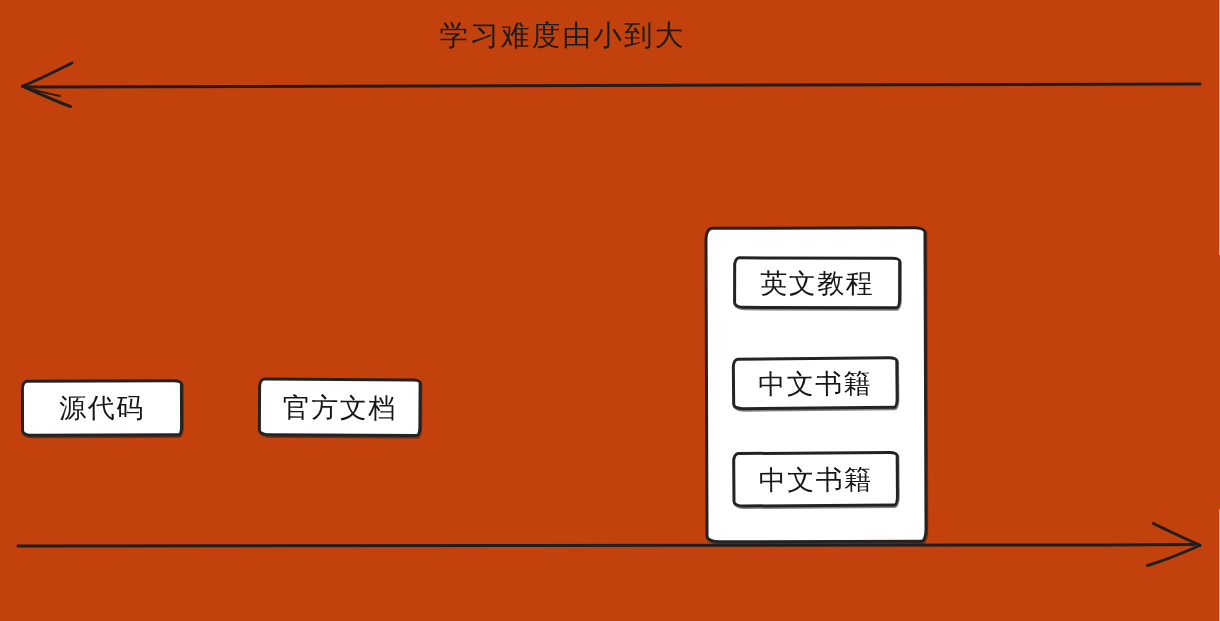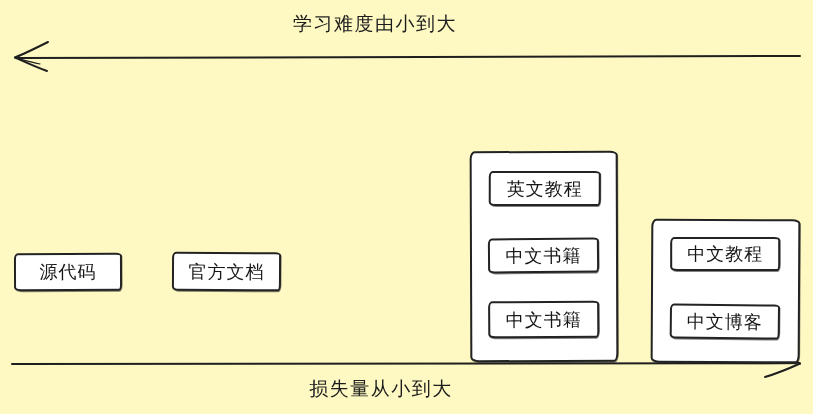--- a/index.html
+++ b/index.html
@@ -4,21 +4,21 @@
 <style>
   html, body {
     margin: 0;
     padding: 0;
     background: #ffffff;
   }
   .canvas {
     position: relative;
     width: 813px;
     height: 414px;
-    background: #fef9c3;
+    background: #c2410c;
     font-family: "Liberation Sans", "DejaVu Sans", sans-serif;
     color: #1a1a1a;
     overflow: hidden;
   }
   .axis-label {
     position: absolute;
     font-size: 19px;
     letter-spacing: 1.5px;
     color: #1c1c1c;
     white-space: nowrap;
@@ -118,24 +118,15 @@
       <span>英文教程</span>
     </div>
     <div class="box n-enblog tilt-a">
       <span>中文书籍</span>
     </div>
     <div class="box n-cnbook tilt-c">
       <span>中文书籍</span>
     </div>
   </div>
 
-  <div class="group g2 tilt-b">
-    <div class="box n-cntut tilt-a">
-      <span>中文教程</span>
-    </div>
-    <div class="box n-cnblog tilt-b">
-      <span>中文博客</span>
-    </div>
-  </div>
 
-  <div class="axis-label bottom">损失量从小到大</div>
 
 </div>
 
 </body></html>

